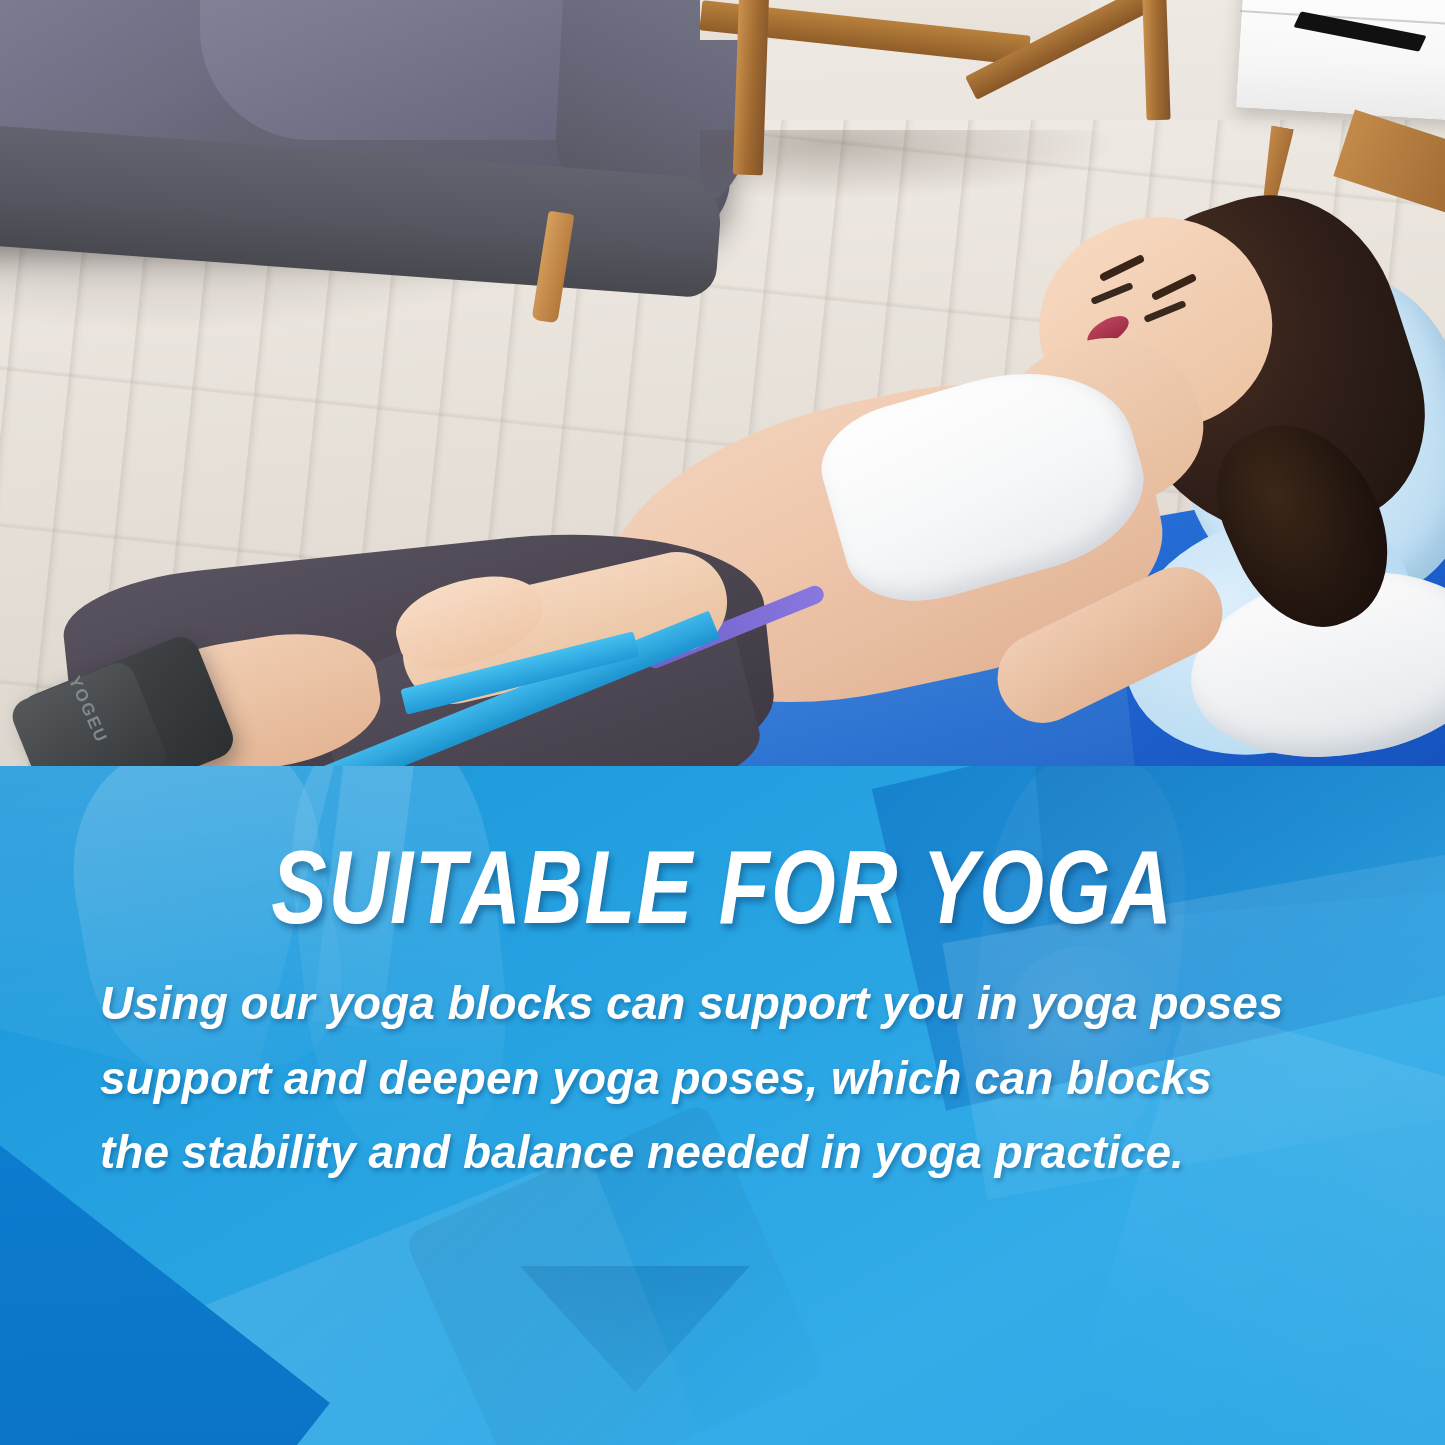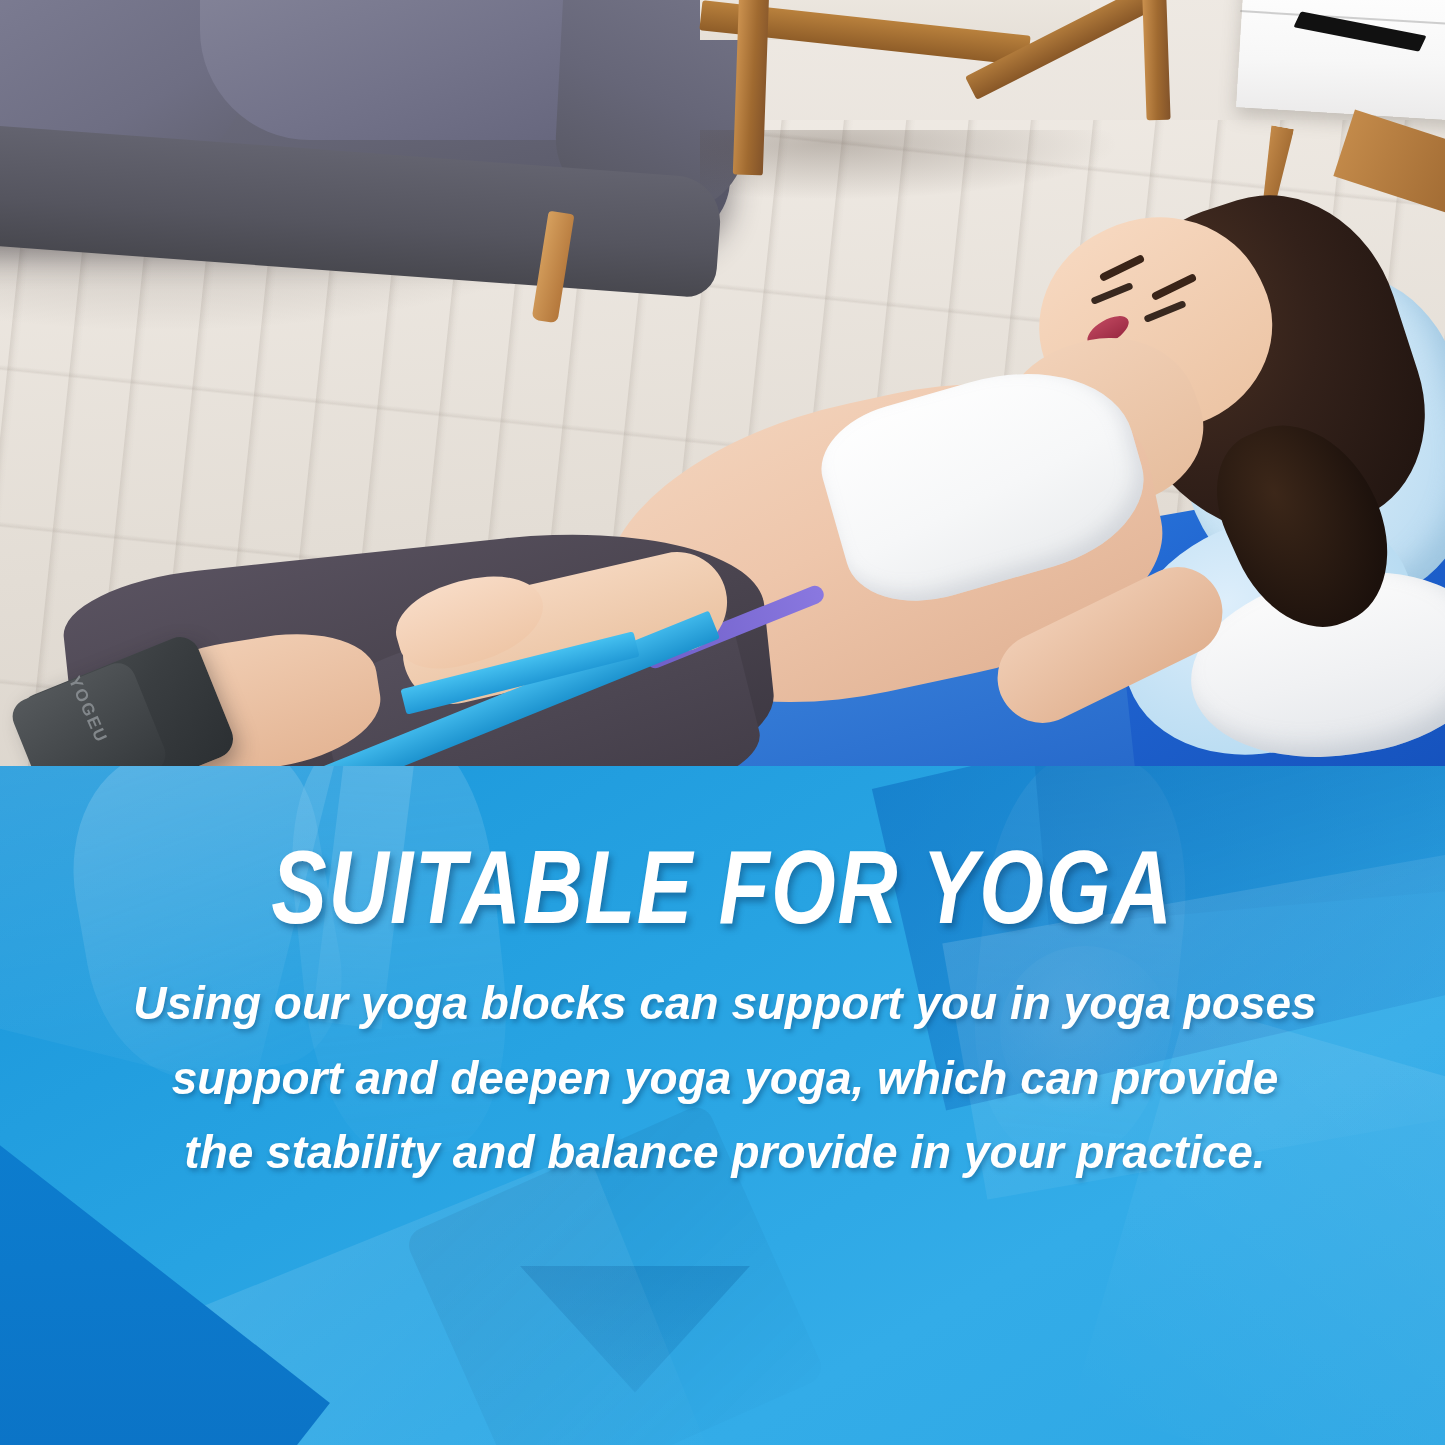--- a/index.html
+++ b/index.html
@@ -394,21 +394,20 @@
   }
 
   .body-copy{
     position:absolute;top:200px;left:100px;width:1250px;
     color:#ffffff;
     font-family:"Liberation Sans",sans-serif;
     font-size:46px;
     font-weight:700;
     font-style:italic;
     line-height:1.62;
-    text-align:center;
     text-shadow:2px 3px 5px rgba(8,60,105,.40);
   }
   .body-copy .ln{display:block;white-space:nowrap;}
 </style>
 </head>
 <body>
 
 <div class="poster">
 
   <div class="photo">
@@ -492,20 +491,20 @@
     <div class="facet f-chev"></div>
     <div class="facet f-bottom-mid"></div>
     <div class="facet f-bottom-left"></div>
 
     <div class="text-wrap">
 
       <div class="headline">SUITABLE  FOR  YOGA</div>
 
       <div class="body-copy">
         <span class="ln">Using our yoga blocks can support you in yoga poses</span>
-        <span class="ln">support and deepen yoga yoga, which can provide</span>
-        <span class="ln">the stability and balance provide in your practice.</span>
+        <span class="ln">support and deepen yoga poses, which can blocks</span>
+        <span class="ln">the stability and balance needed in yoga practice.</span>
       </div>
 
     </div>
   </div>
 
 </div>
 
 </body></html>

